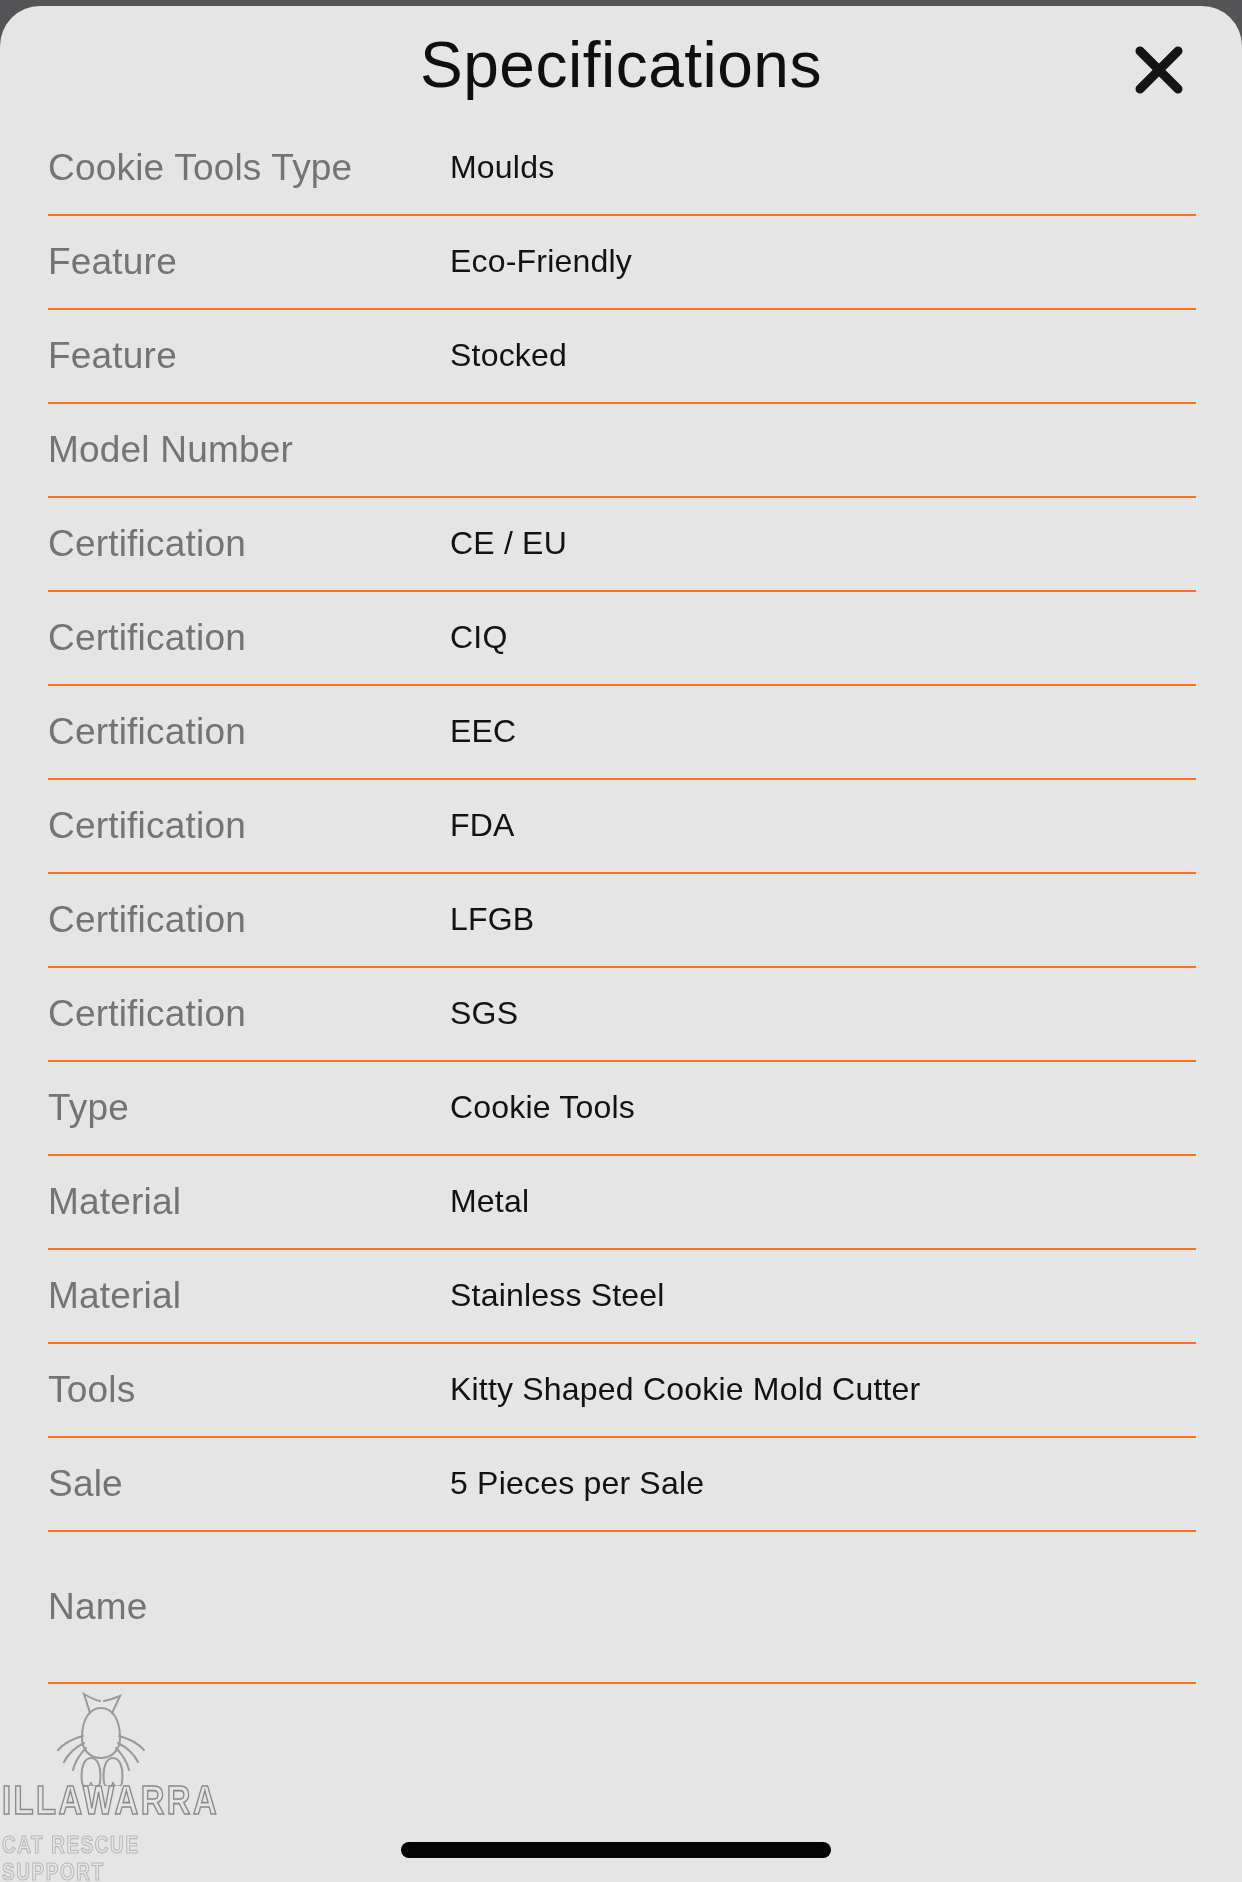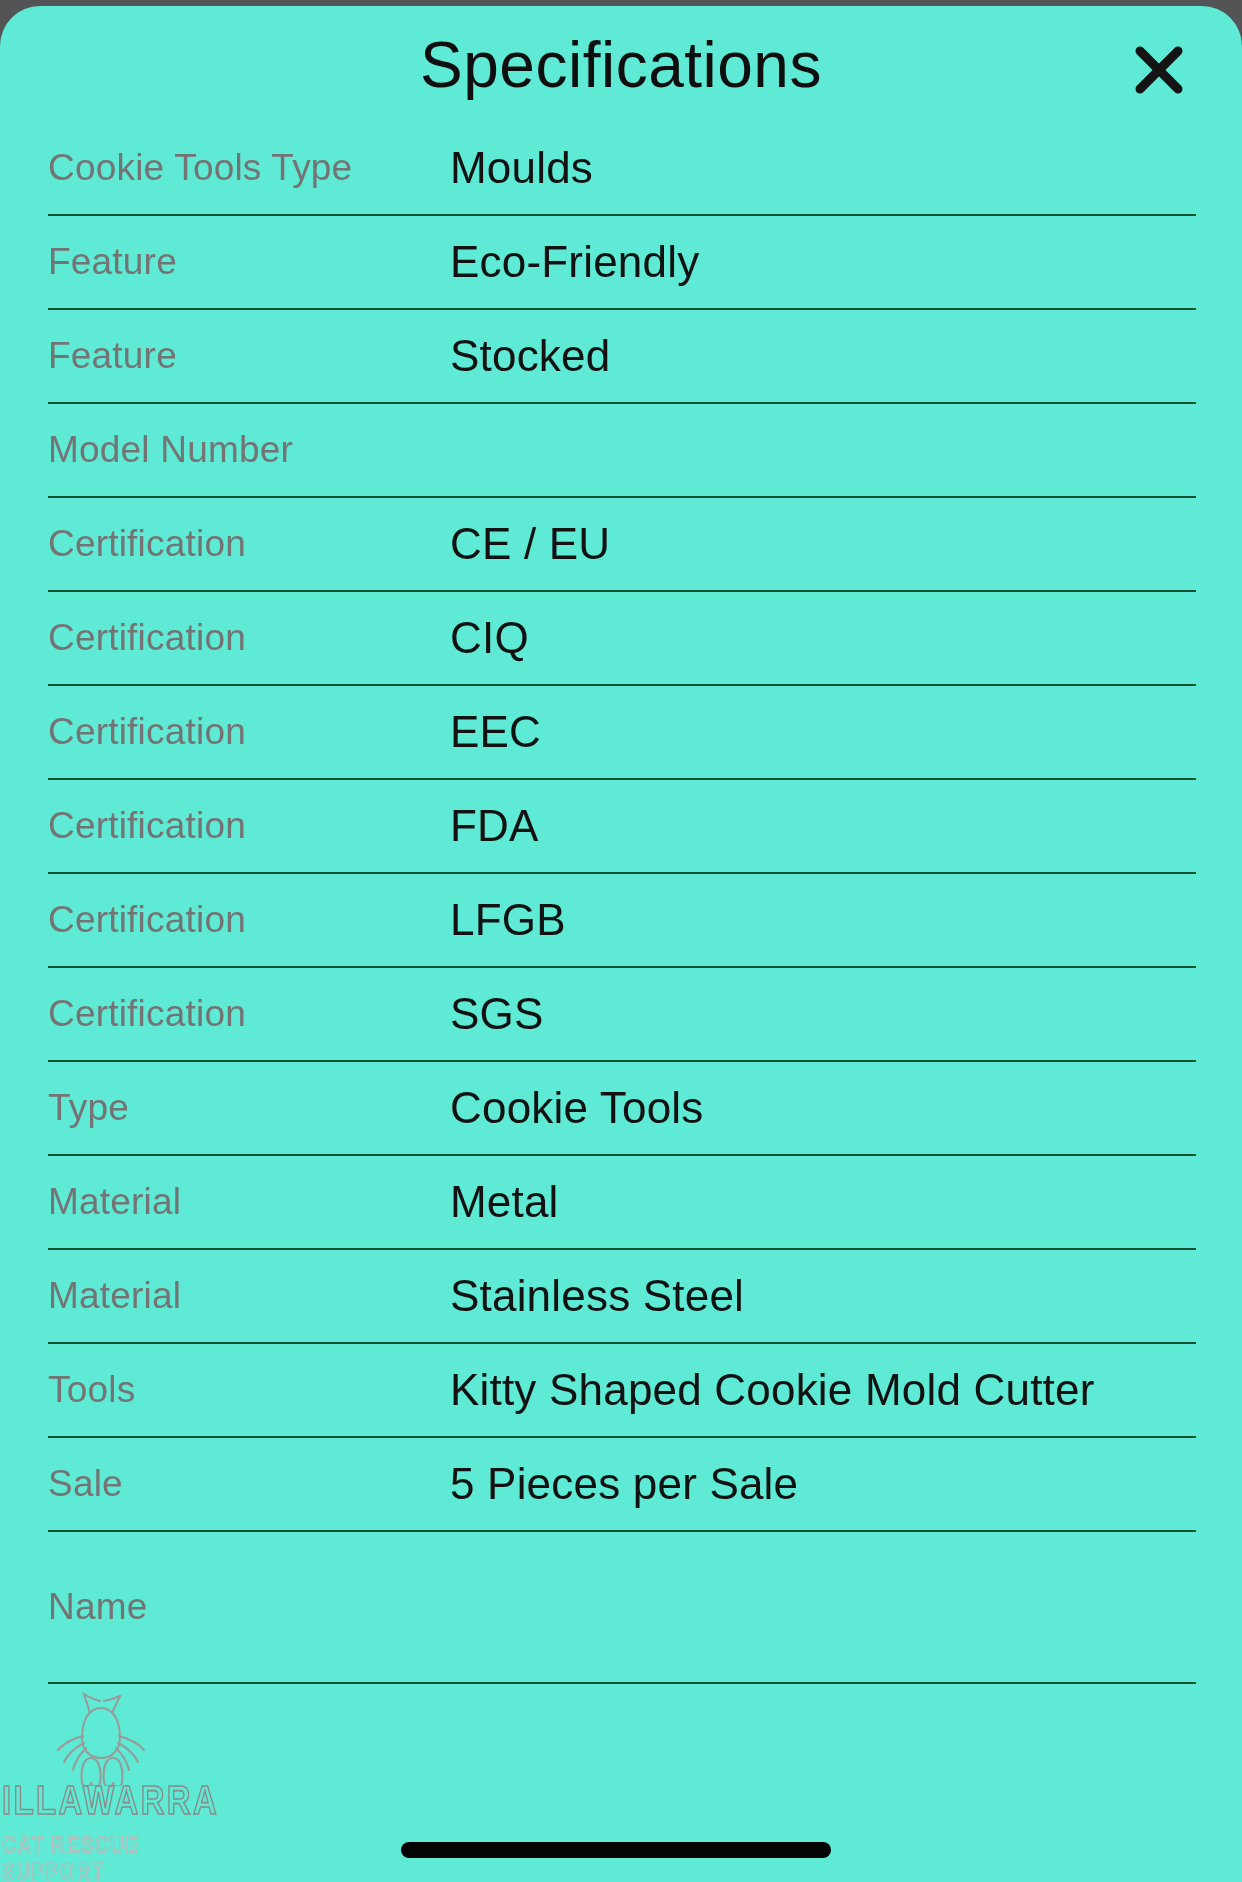--- a/index.html
+++ b/index.html
@@ -5,49 +5,49 @@
   * { box-sizing: content-box; }
   html, body { margin: 0; padding: 0; }
   body {
     width: 1242px; height: 1882px;
     position: relative; overflow: hidden;
     background: #545456;
     font-family: "Liberation Sans", sans-serif;
   }
   .sheet {
     position: absolute; top: 6px; left: 0; right: 0; bottom: 0;
-    background: #5eead4;
+    background: #e5e5e5;
     border-radius: 40px 40px 0 0;
   }
   .header { position: relative; height: 116px; }
   .title {
     margin: 0; text-align: center;
     line-height: 118px; font-size: 64px; font-weight: 500;
     color: #0f0f0f; letter-spacing: 0.5px;
   }
   .close-btn {
     position: absolute; top: 33px; right: 52px;
     width: 62px; height: 62px;
     background: none; border: none; padding: 0; cursor: pointer;
   }
   .close-btn svg { display: block; width: 62px; height: 62px; }
 
   .table { margin: 0 46px 0 48px; }
   .row {
     display: flex; align-items: center;
-    height: 92px; border-bottom: 2px solid #14532d;
+    height: 92px; border-bottom: 2px solid #f97316;
   }
   .row.tall { height: 150px; }
   .lbl {
     width: 402px; flex: none;
     font-size: 37px; color: #747474; letter-spacing: 0.2px;
   }
   .val {
     flex: 1;
-    font-size: 44px; color: #121212;
+    font-size: 32px; color: #121212;
     white-space: pre-line; line-height: 1.3; letter-spacing: 0.2px;
   }
 
   .watermark { position: absolute; left: 0; top: 0; width: 0; height: 0; pointer-events: none; }
   .cat-logo { position: absolute; left: 55px; top: 1682px; }
   .wm-text {
     position: absolute; left: 2px; top: 1772px; width: 236px;
     transform: scaleX(0.82); transform-origin: left top;
   }
   .wm1 {

